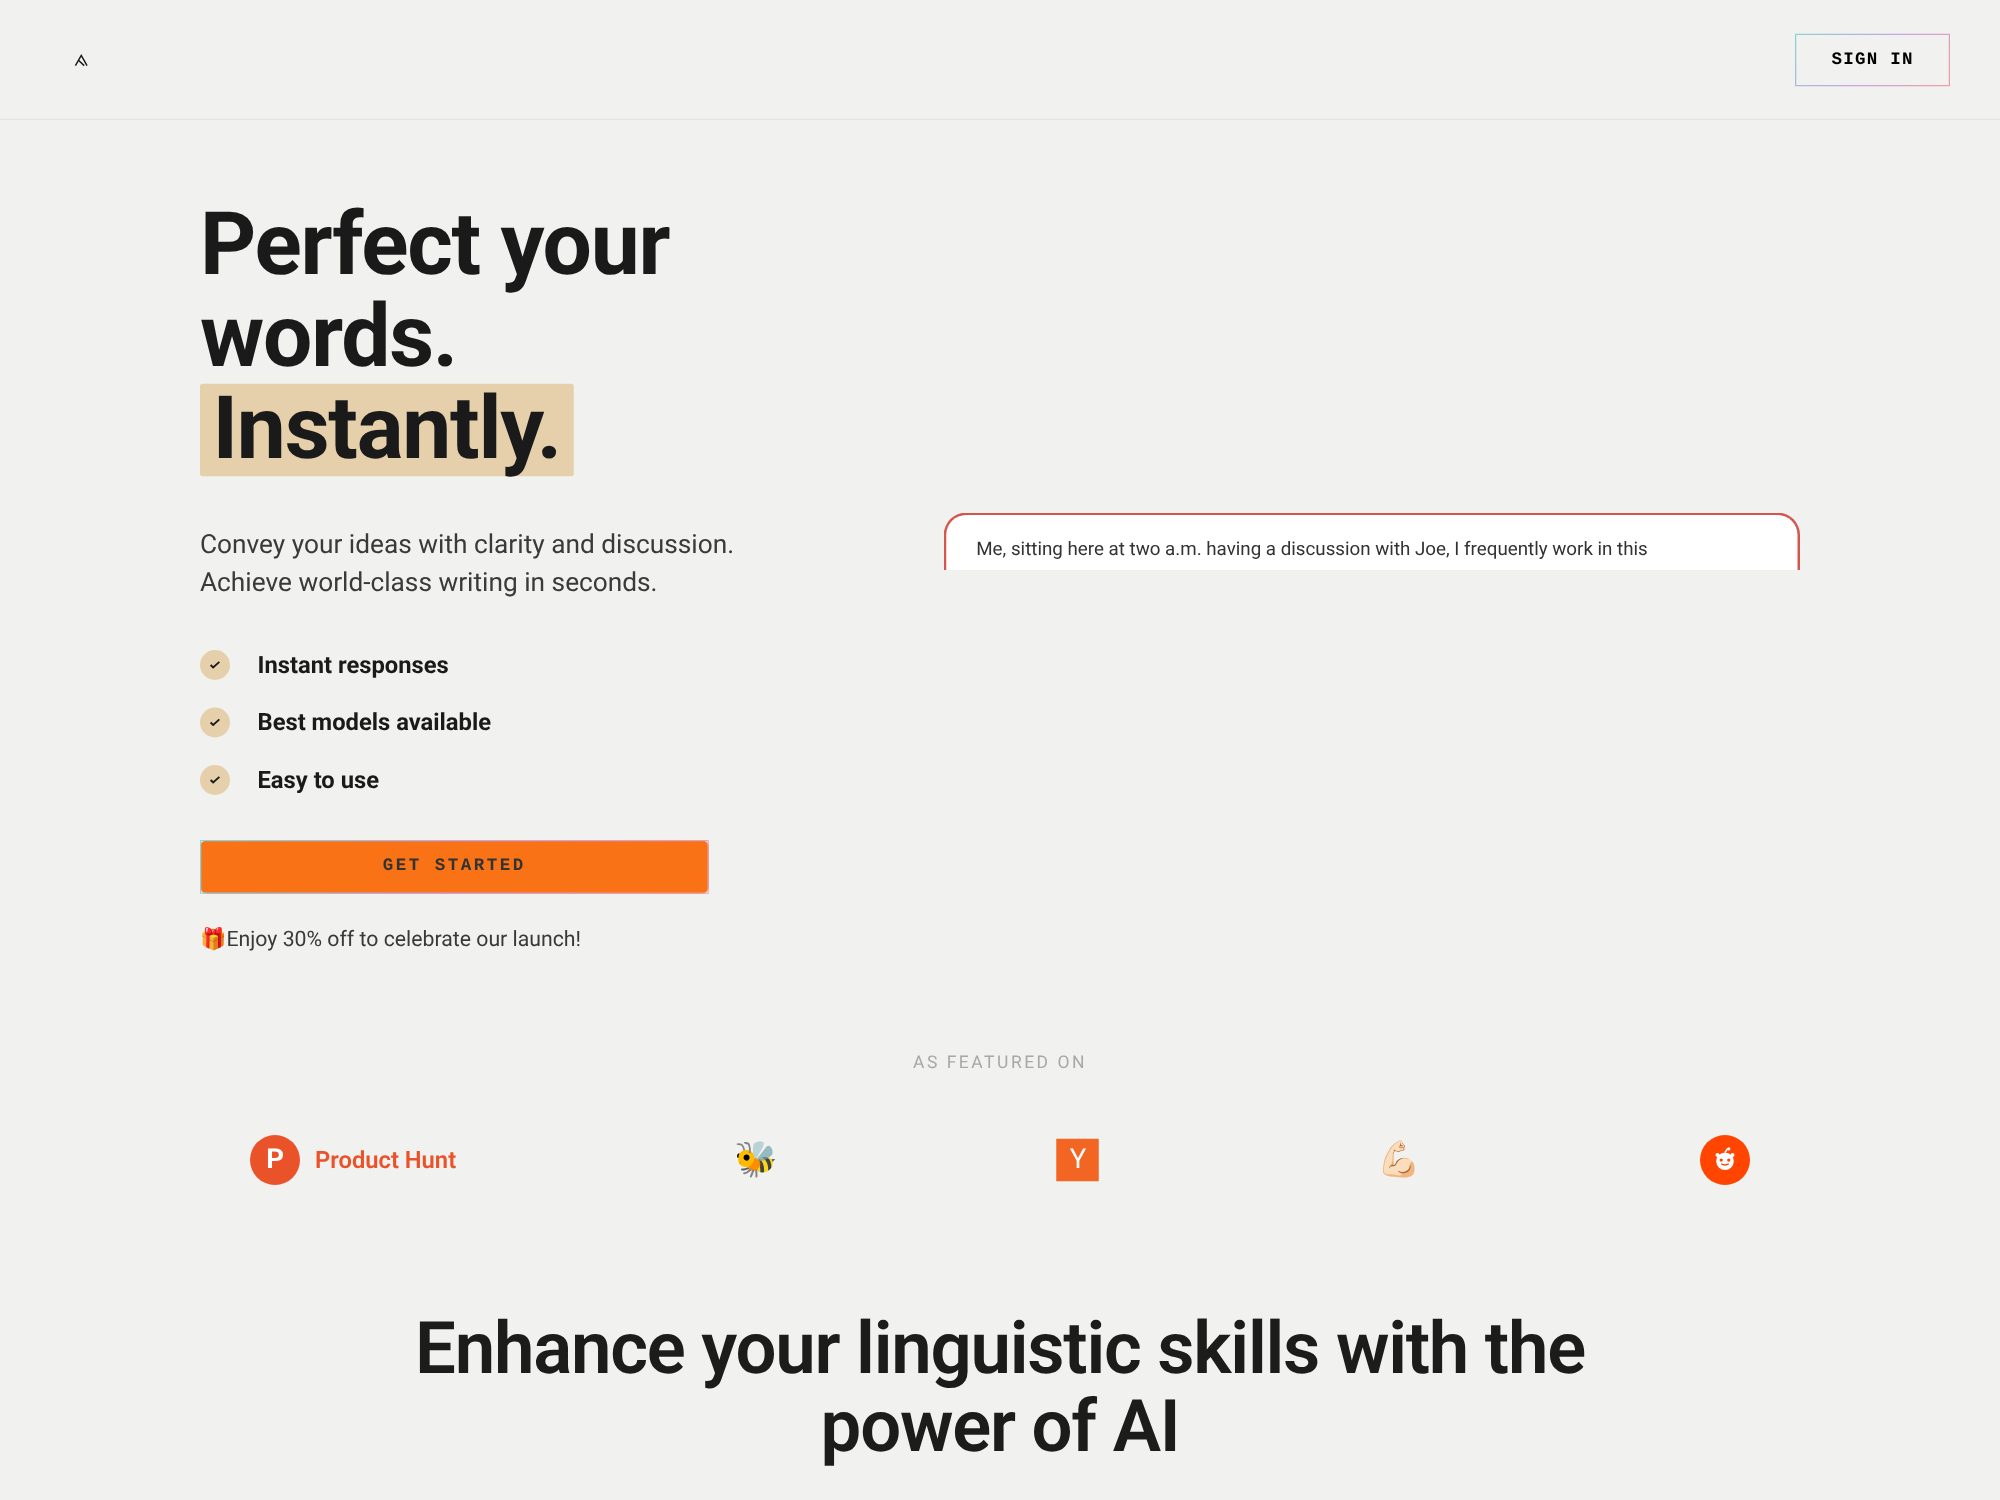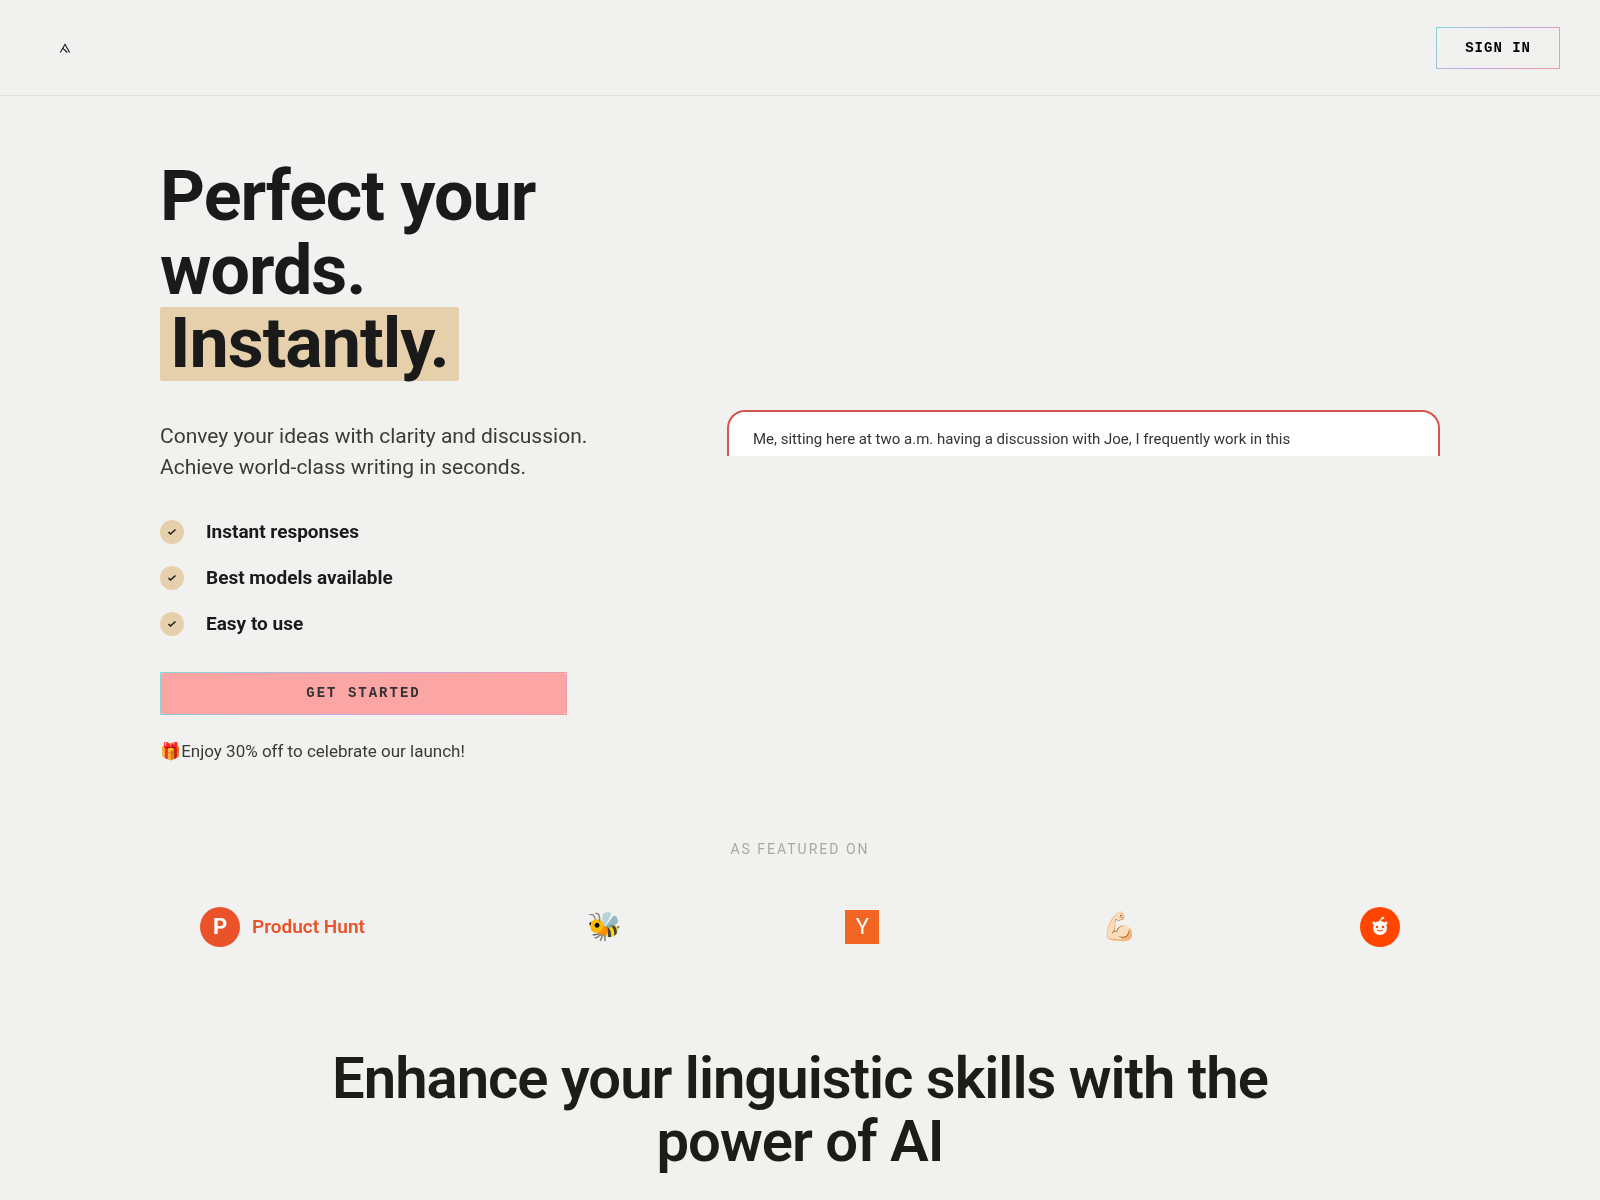--- a/index.html
+++ b/index.html
@@ -90,21 +90,21 @@
   width: 12px;
   height: 12px;
 }
 .cta-btn {
   width: 407px;
   height: 43px;
   font-family: 'Courier New', monospace;
   font-size: 14px;
   font-weight: 700;
   letter-spacing: 2px;
-  background: #fca5a5;
+  background: #f97316;
   border: 1.5px solid;
   border-image: linear-gradient(135deg, #88d4d4, #c6a4e8, #f29ca4) 1;
   border-radius: 6px;
   cursor: pointer;
   color: #333;
   margin-bottom: 26px;
 }
 .promo {
   font-size: 17px;
   color: #3a3a38;
@@ -116,20 +116,21 @@
 }
 .preview-card {
   border: 2px solid #d3564f;
   border-radius: 18px 18px 0 0;
   border-bottom: none;
   background: #fff;
   padding: 22px 24px;
   height: 24px;
   overflow: hidden;
   position: relative;
+  margin-left: 28px;
 }
 .preview-text {
   font-size: 15px;
   color: #333;
   white-space: nowrap;
   overflow: hidden;
   text-overflow: clip;
   position: absolute;
   top: 18px;
   left: 24px;

